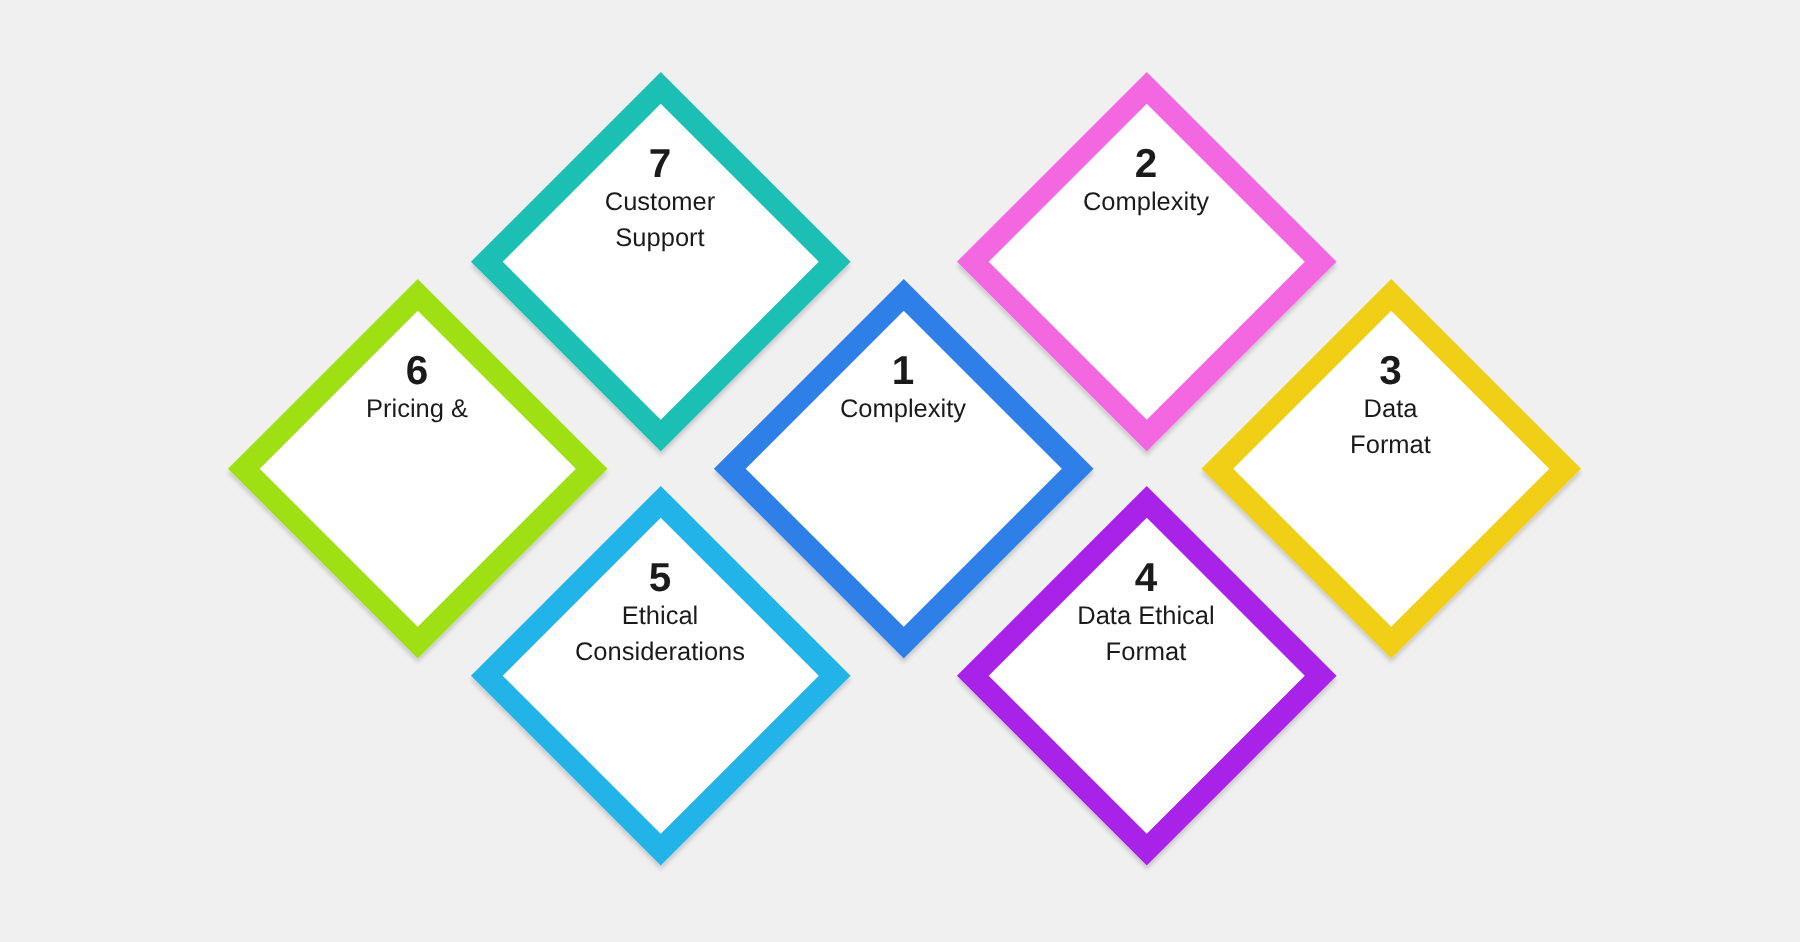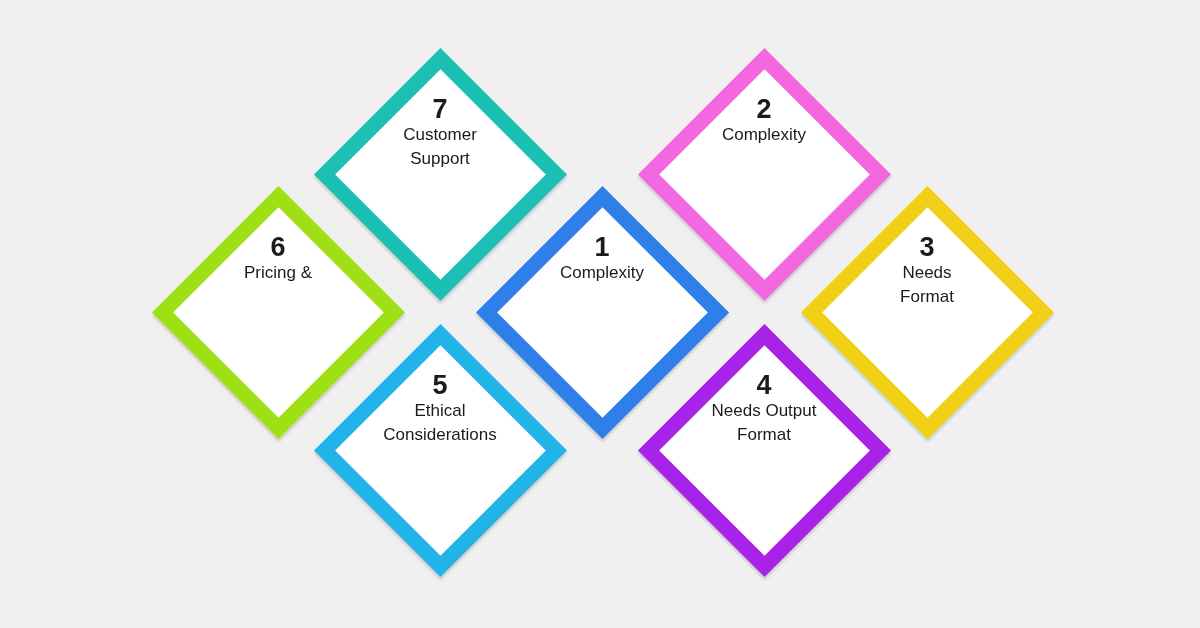--- a/index.html
+++ b/index.html
@@ -121,32 +121,32 @@
         <div>Considerations</div>
       </div>
     </div>
   </div>
 
   <div class="node z3" id="node-3" style="left: 800px; top: 182px;">
     <div class="shape" style="border-color: rgb(240, 207, 22);"></div>
     <div class="content">
       <div class="num">3</div>
       <div class="label">
-        <div>Needs</div>
+        <div>Data</div>
         <div>Format</div>
       </div>
     </div>
   </div>
 
   <div class="node z4" id="node-4" style="left: 637px; top: 320px;">
     <div class="shape" style="border-color: rgb(169, 34, 232);"></div>
     <div class="content">
       <div class="num">4</div>
       <div class="label">
-        <div>Needs Output</div>
+        <div>Data Ethical</div>
         <div>Format</div>
       </div>
     </div>
   </div>
 
   <div class="node z2" id="node-2" style="left: 637px; top: 44px;">
     <div class="shape" style="border-color: rgb(243, 104, 224);"></div>
     <div class="content">
       <div class="num">2</div>
       <div class="label">

